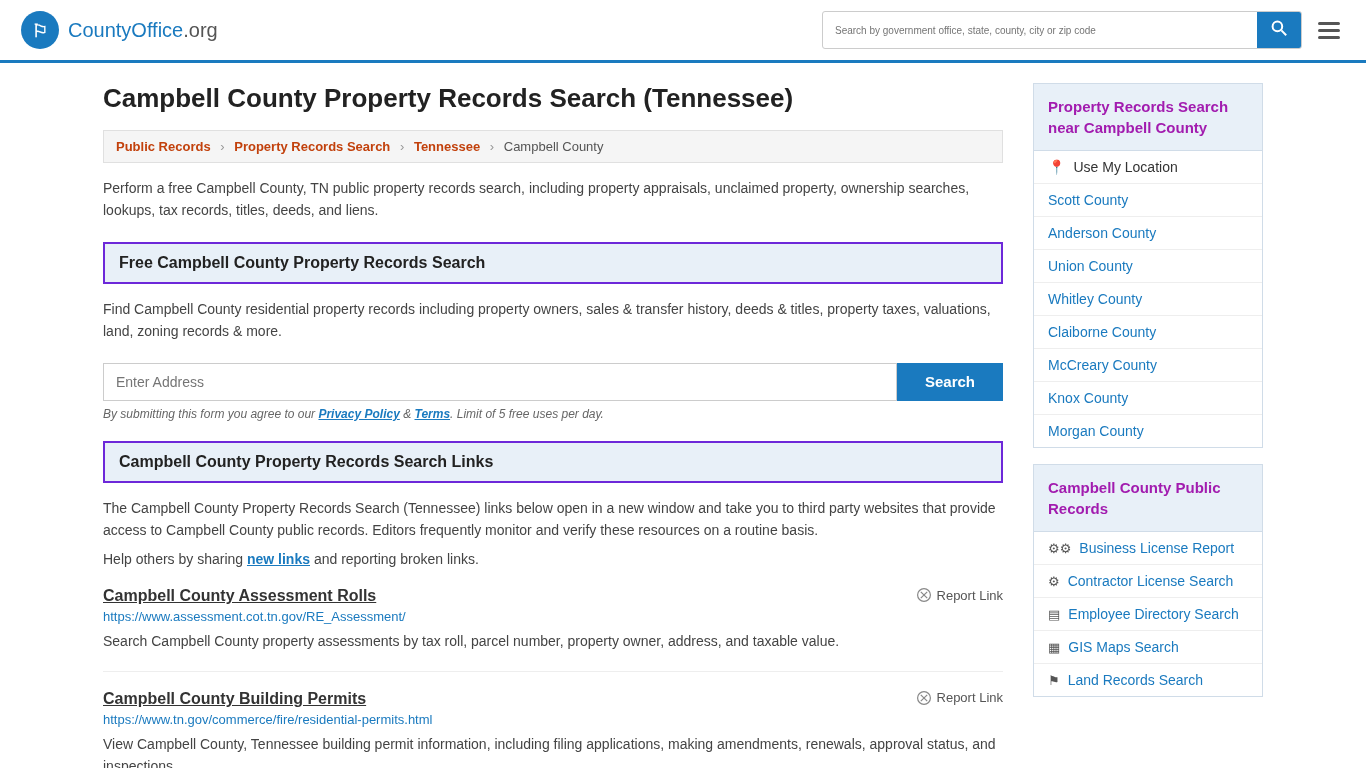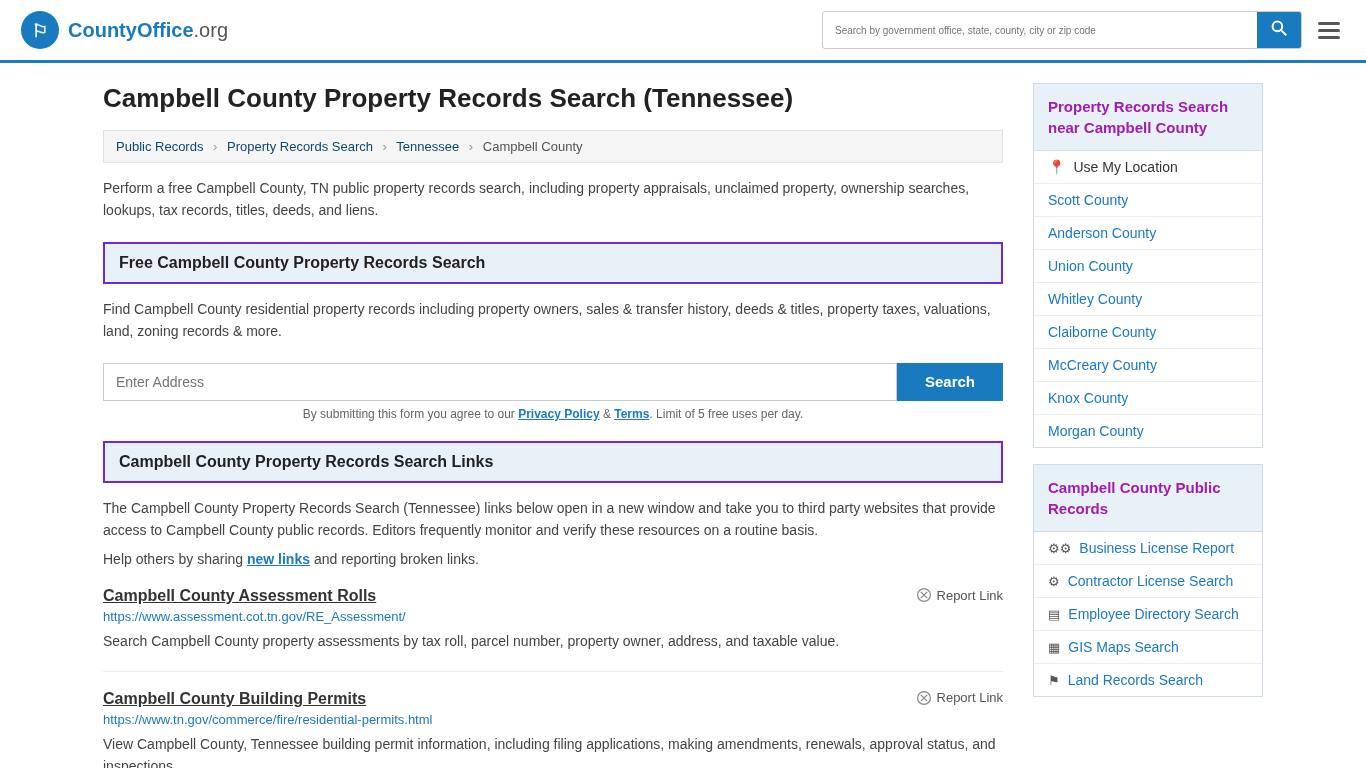--- a/index.html
+++ b/index.html
@@ -96,22 +96,23 @@
     
     .breadcrumb {
       background: #f5f5f5;
       padding: 8px 12px;
       font-size: 13px;
       color: #555;
       margin-bottom: 14px;
       border: 1px solid #e0e0e0;
     }
     .breadcrumb a {
-      color: #0c4a6e;
+      color: #c2410c;
       text-decoration: none;
+      font-weight: bold;
     }
     .breadcrumb .sep { margin: 0 6px; color: #999; }
 
     
     .description {
       font-size: 14px;
       line-height: 1.6;
       color: #444;
       margin-bottom: 20px;
     }
@@ -149,21 +150,22 @@
       color: #fff;
       border: none;
       padding: 10px 28px;
       font-size: 15px;
       font-weight: bold;
       cursor: pointer;
     }
     .form-note {
       font-size: 12px;
       color: #666;
-      text-align: center;
+      text-align: left;
+      font-style: italic;
     }
     .form-note a {
       color: #1a7abf;
       font-weight: bold;
       text-decoration: underline;
     }
 
     
     .links-section {
       margin-top: 20px;
@@ -281,21 +283,21 @@
 </head>
 <body>
 
 <header class="header">
   <div class="logo-area">
     <svg class="logo-icon" viewBox="0 0 40 40">
       <circle cx="20" cy="20" r="19" fill="#1a7abf"></circle>
       <text x="20" y="27" text-anchor="middle" font-size="18" fill="white" font-weight="bold">⚐</text>
     </svg>
     <div>
-      <span style="color:#1a7abf;font-size:20px;font-weight:bold;">CountyOffice</span><span style="color:#555;font-size:20px;">.org</span>
+      <span style="color:#1a7abf;font-size:20px;font-weight:normal;">CountyOffice</span><span style="color:#555;font-size:20px;">.org</span>
     </div>
   </div>
   <div class="header-right">
     <div class="search-bar">
       <input type="text" placeholder="Search by government office, state, county, city or zip code" style="">
       <button>
         <svg width="16" height="16" viewBox="0 0 20 20" fill="white">
           <circle cx="8" cy="8" r="6" fill="none" stroke="white" stroke-width="2.5"></circle>
           <line x1="13" y1="13" x2="19" y2="19" stroke="white" stroke-width="2.5"></line>
         </svg>

